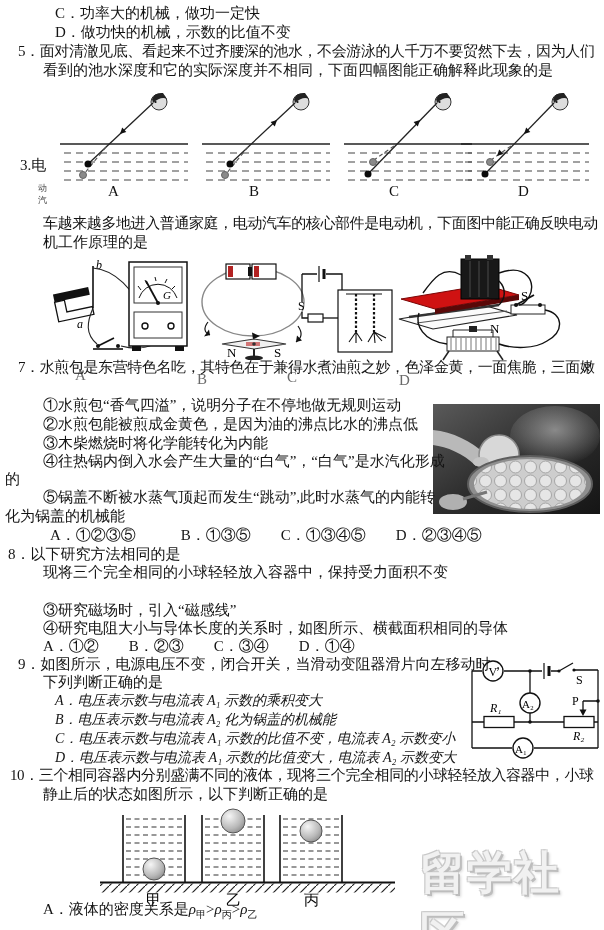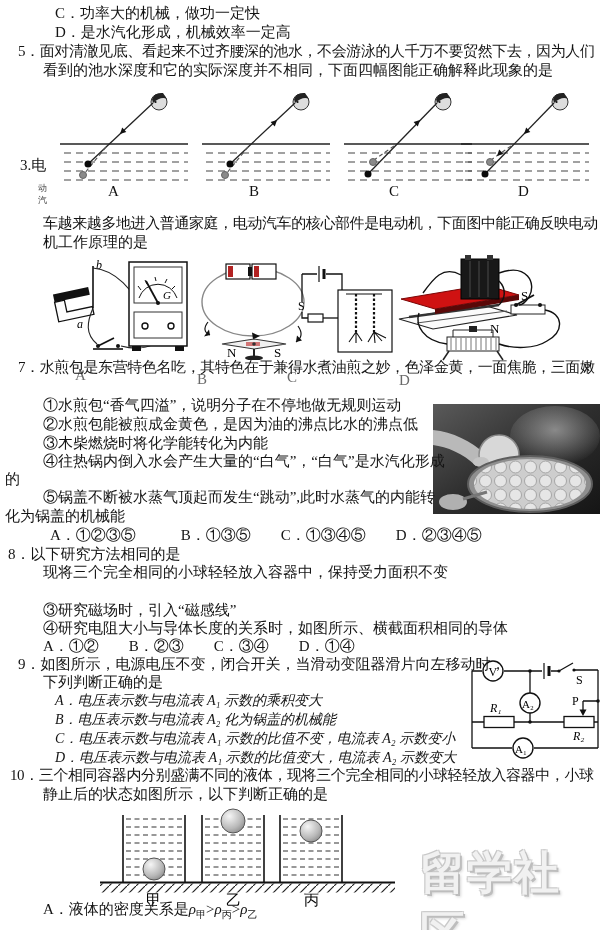--- a/index.html
+++ b/index.html
@@ -17,21 +17,21 @@
   #wm{position:absolute;left:420px;top:843px;z-index:4;font-family:"Liberation Sans","DejaVu Sans",sans-serif;}
   #wm .big{font-size:45px;font-weight:bold;letter-spacing:2px;color:#f1f1f1;
      text-shadow:2px 2px 0 #bdbdbd,-1px -1px 0 #c8c8c8,1px -1px 0 #d2d2d2,-1px 1px 0 #d2d2d2,3px 3px 3px #d8d8d8;}
 </style>
 </head>
 <body>
 
 <div id="page">
 
   <div class="t" style="left:55px;top:4px">C．功率大的机械，做功一定快</div>
-  <div class="t" style="left:55px;top:23px">D．是水汽化形成，机械效率一定高</div>
+  <div class="t" style="left:55px;top:23px">D．做功快的机械，示数的比值不变</div>
 
   <div class="t tight" style="left:18px;top:42px">5．面对清澈见底、看起来不过齐腰深的池水，不会游泳的人千万不要贸然下去，因为人们</div>
   <div class="t" style="left:43px;top:61px">看到的池水深度和它的实际深度并不相同，下面四幅图能正确解释此现象的是</div>
 
   <svg style="left:58px;top:90px" width="145" height="108" viewBox="0 0 145 108">
     <line x1="2" y1="54" x2="130" y2="54" stroke="#222" stroke-width="1.6"></line>
     <line x1="6" y1="63" x2="130" y2="63" stroke="#444" stroke-width="1.2" stroke-dasharray="7 5"></line>
     <line x1="6" y1="72" x2="130" y2="72" stroke="#444" stroke-width="1.2" stroke-dasharray="7 5"></line>
     <line x1="6" y1="81" x2="130" y2="81" stroke="#444" stroke-width="1.2" stroke-dasharray="7 5"></line>
     <line x1="6" y1="90" x2="130" y2="90" stroke="#444" stroke-width="1.2" stroke-dasharray="7 5"></line>

